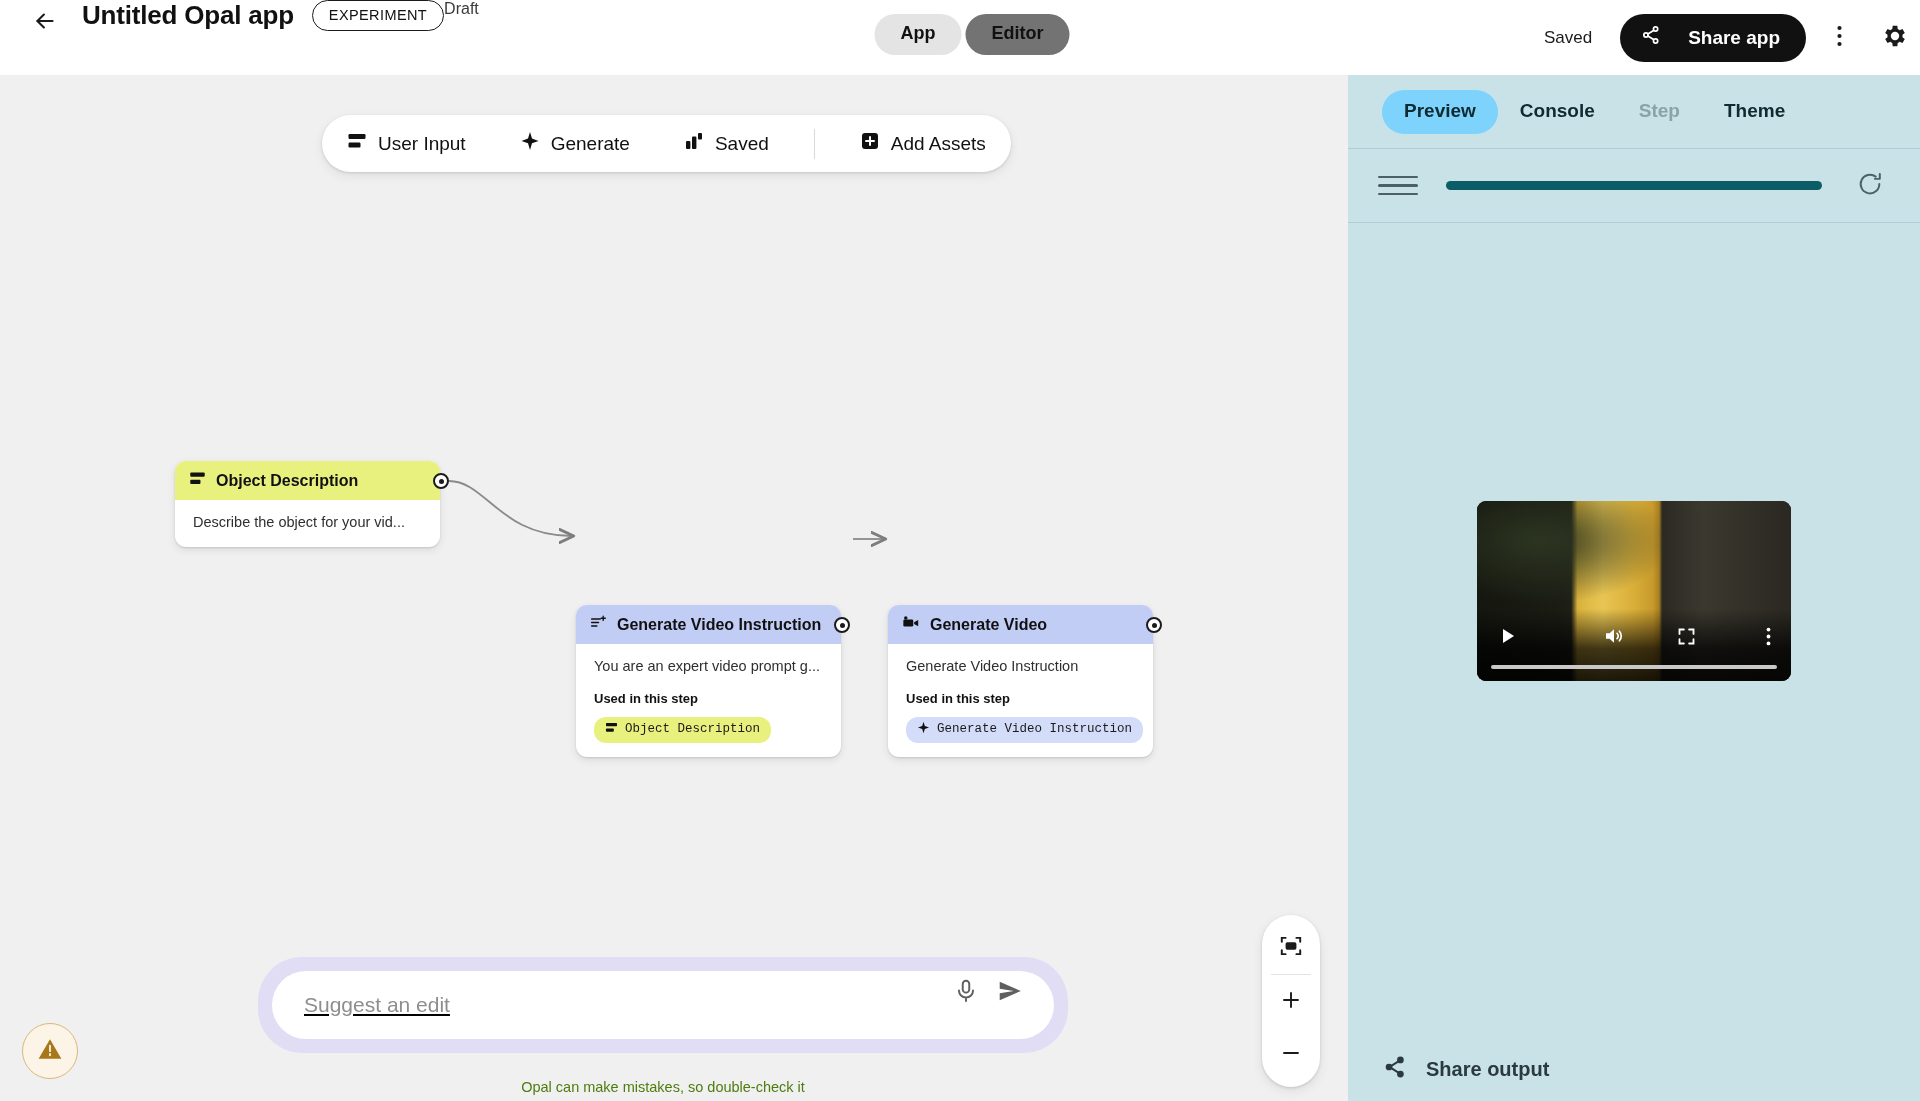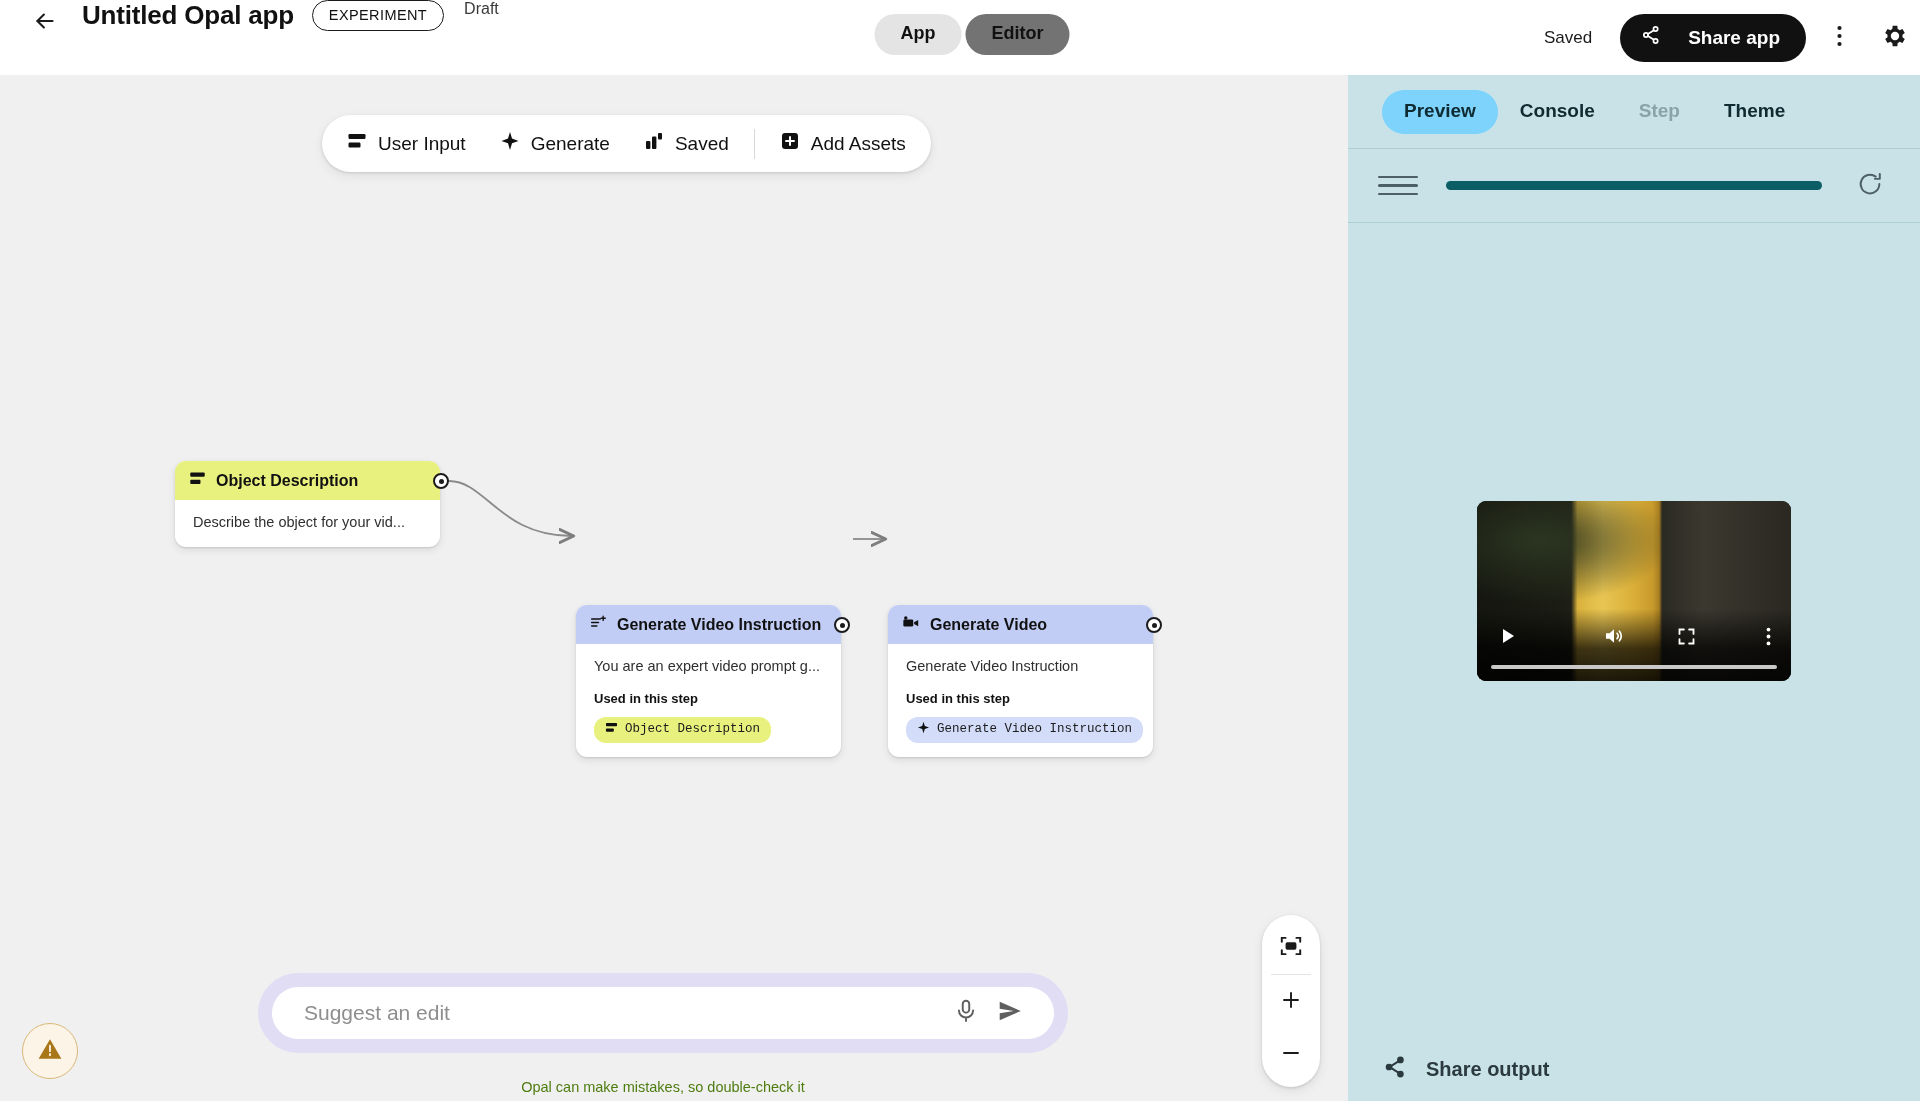--- a/index.html
+++ b/index.html
@@ -23,21 +23,21 @@
   }
   .app-title {
     font-size: 26px; font-weight: 700; color: #111; letter-spacing: -0.2px;
     margin-left: 14px; white-space: nowrap;
   }
   .exp-chip {
     margin-left: 18px; border: 1.6px solid #1b1b1b; border-radius: 40px;
     padding: 6px 16px 7px; font-size: 14.5px; font-weight: 400;
     letter-spacing: .4px; color: #111; white-space: nowrap; cursor: pointer;
   }
-  .draft-label { margin-left: 20px; font-size: 16px; color: #3a3a3a; }
+  .draft-label { font-size: 16px; color: #3a3a3a; }
 
   .seg-wrap {
     position: absolute; left: 50%; transform: translateX(-50%);
     top: 14px; display: flex; gap: 4px;
   }
   .seg {
     padding: 9px 26px 11px; font-size: 18px; font-weight: 600;
     border-radius: 22px; cursor: pointer; color: #111; white-space: nowrap;
   }
   .seg.grey { background: #e4e4e4; }
@@ -62,20 +62,21 @@
   
   .canvas {
     position: absolute; left: 0; top: 75px; width: 1348px; height: 1026px;
     background: #f0f0f0; overflow: hidden;
   }
   .node-toolbar {
     position: absolute; left: 322px; top: 40px;
     background: #fff; border-radius: 34px; height: 57px;
     display: flex; align-items: center; padding: 4px 8px;
     box-shadow: 0 1px 3px rgba(0,0,0,.13), 0 4px 12px rgba(0,0,0,.07);
+    gap: 20px;
   }
   .nt-item {
     display: flex; align-items: center; gap: 11px;
     padding: 0 17px; height: 42px; border-radius: 22px; cursor: pointer;
     font-size: 19px; font-weight: 500; color: #111; white-space: nowrap;
   }
   .nt-div { width: 1px; height: 30px; background: #d8d8d8; margin: 0 8px; }
 
   
   .node {
@@ -128,22 +129,22 @@
     justify-content: center; cursor: pointer;
   }
   .zoomctl .sep { width: 40px; height: 1px; background: #e4e4e4; }
 
   
   .suggest-outer {
     position: absolute; left: 258px; bottom: 48px; width: 810px;
     background: #e0ddf5; border-radius: 44px; padding: 14px;
   }
   .suggest-inner {
-    background: #fff; border-radius: 34px; height: 52px;
-    display: flex; align-items: center; padding: 0 22px 0 32px;
+    background: #fff; border-radius: 34px; height: 68px;
+    display: flex; padding: 0 22px 0 32px; text-decoration: underline;
   }
   .suggest-inner input {
     flex: 1; border: none; outline: none; font-size: 21px;
     color: #222; font-family: "Liberation Sans", sans-serif; background: transparent;
   }
   .suggest-inner input::placeholder { color: #8e8e8e; }
   .mic-btn, .send-btn { width: 44px; height: 44px; display: flex;
     align-items: center; justify-content: center; cursor: pointer; }
   .disclaimer {
     position: absolute; left: 258px; bottom: 6px; width: 810px;

